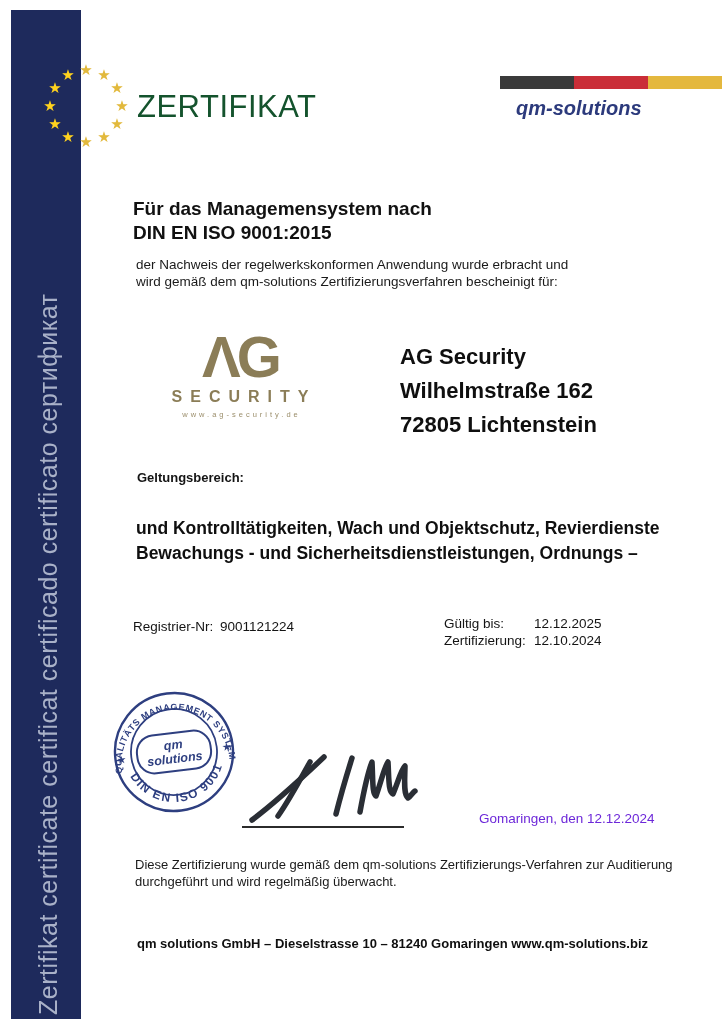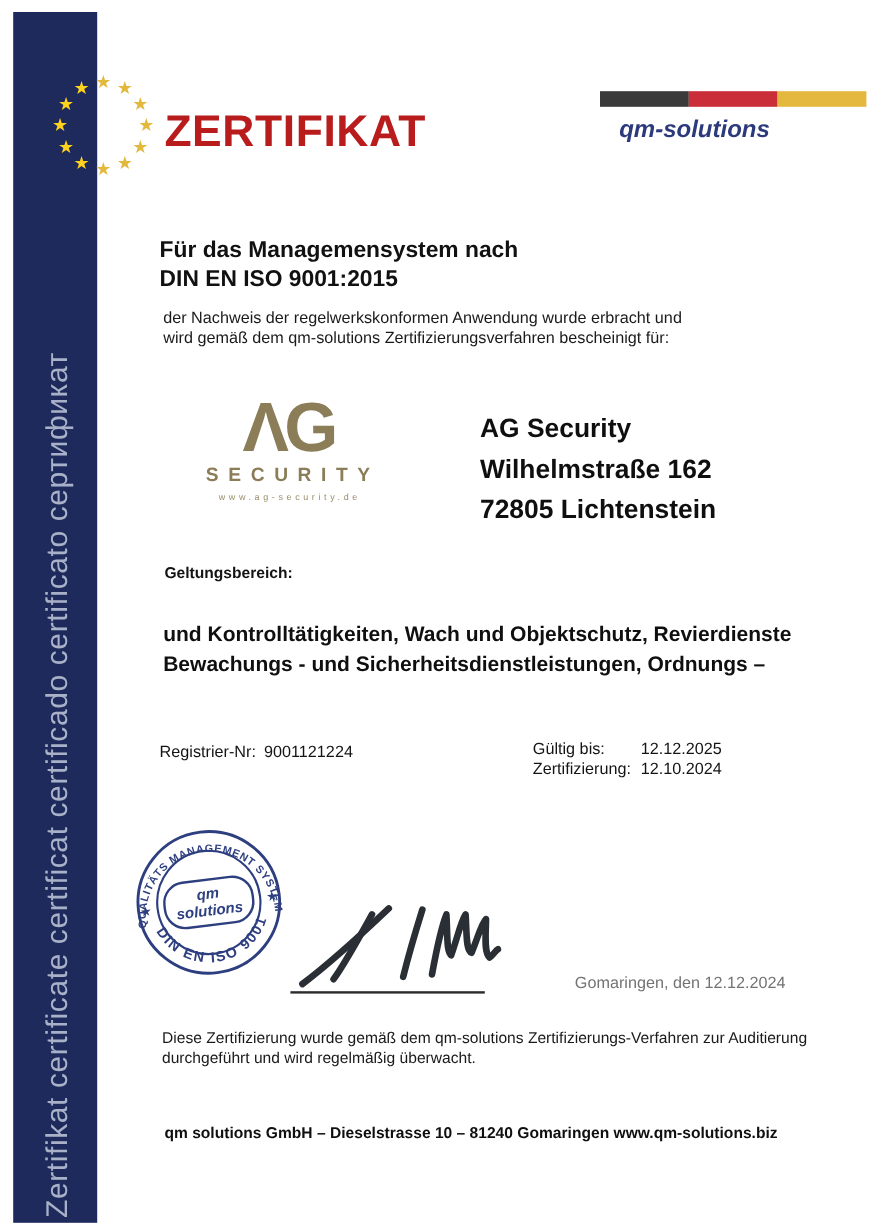--- a/index.html
+++ b/index.html
@@ -30,22 +30,22 @@
     color: #a9b1c8;
   }
   
   .eu-star {
     position: absolute; transform: translate(-50%, -50%);
     font-size: 15px; line-height: 15px;
   }
   
   .title {
     position: absolute; left: 137px; top: 89px;
-    font-size: 37px; font-weight: bold; letter-spacing: 0.5px;
-    color: #b91c1c;
+    font-size: 31px; font-weight: normal; letter-spacing: 0.5px;
+    color: #14532d;
   }
   .flag-bar { position: absolute; left: 500px; top: 76px; width: 222px; height: 13px; display: flex; }
   .flag-bar span { flex: 1; }
   .flag-black { background: #3a3a3a; }
   .flag-red   { background: #ca2e38; }
   .flag-gold  { background: #e4b83e; }
   .brand-name {
     position: absolute; left: 516px; top: 97px;
     font-size: 20px; font-weight: bold; font-style: italic;
     color: #2c3a7c;
@@ -100,21 +100,21 @@
   .seal text { fill: #2e3f80; }
   .seal-ring-font   { font-size: 9px;  letter-spacing: 0.6px; font-weight: 600; font-family: "Liberation Sans", sans-serif; }
   .seal-bottom-font { font-size: 12px; letter-spacing: 1.6px; font-weight: bold; font-family: "Liberation Sans", sans-serif; }
   .seal-center-font { font-size: 12.5px; font-weight: bold; font-style: italic; font-family: "Liberation Sans", sans-serif; }
   .seal-star-font   { font-size: 11px; }
   
   .signature-svg { position: absolute; left: 248px; top: 750px; }
   .sig-underline { position: absolute; left: 242px; top: 826px; width: 162px; height: 2px; background: #2b2b2b; }
   .place-date {
     position: absolute; left: 479px; top: 811px;
-    font-size: 13.5px; color: #737373;
+    font-size: 13.5px; color: #6d28d9;
   }
   
   .notice {
     position: absolute; left: 135px; top: 856px;
     font-size: 13px; line-height: 17px; color: #1a1a1a;
   }
   .footer-line {
     position: absolute; left: 137px; top: 936px;
     font-size: 13px; font-weight: bold; color: #0f0f0f;
   }

